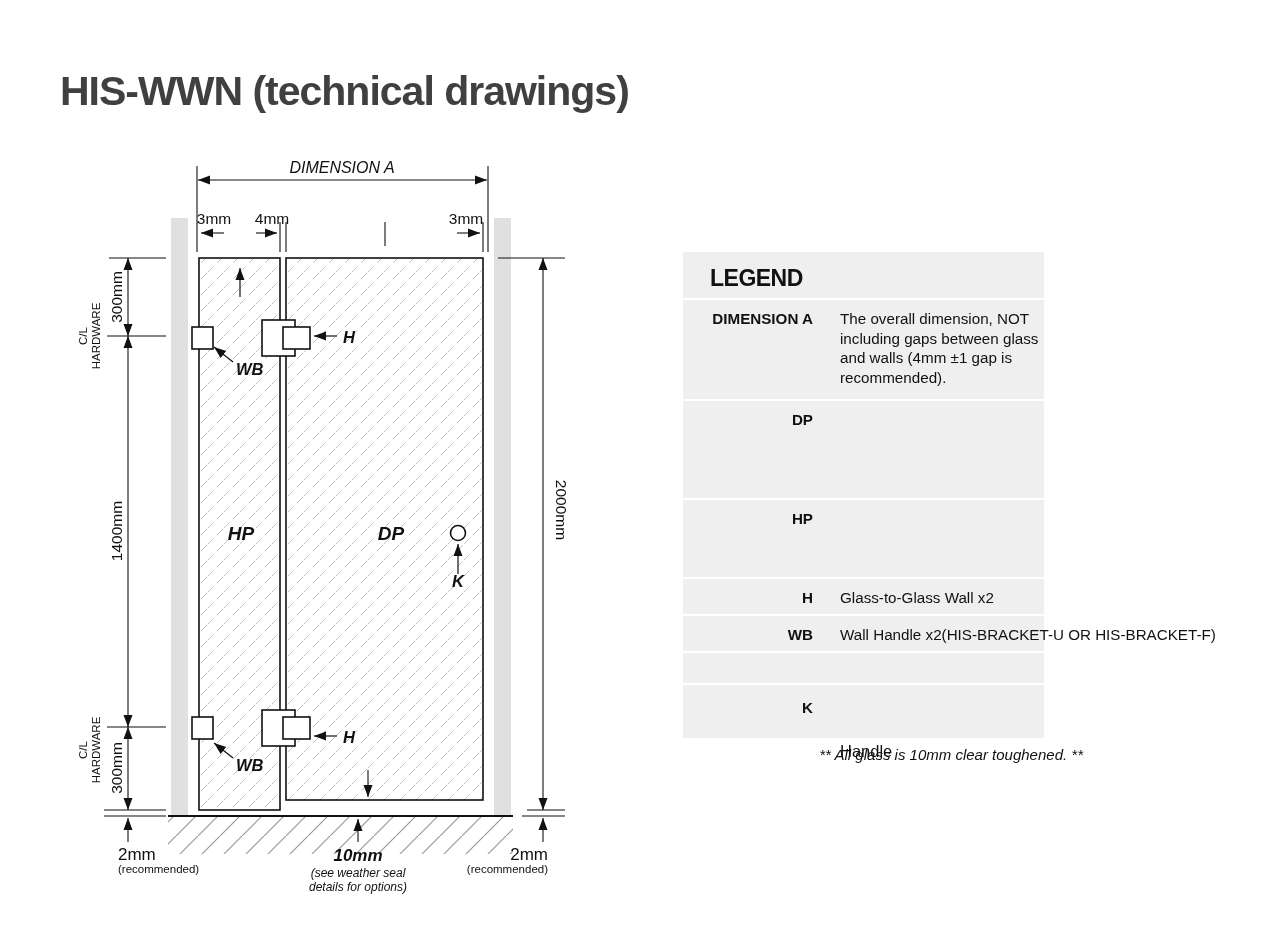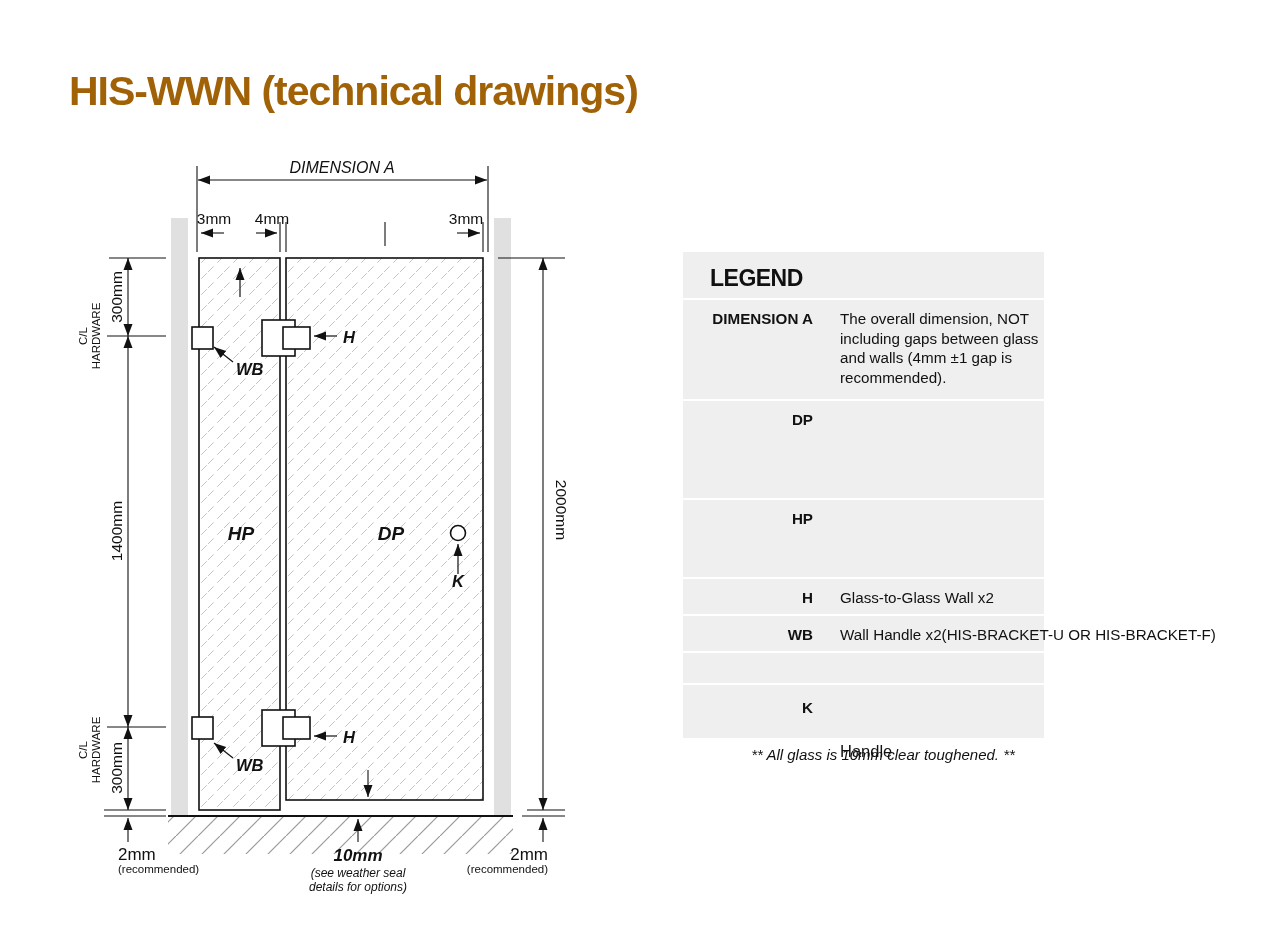--- a/index.html
+++ b/index.html
@@ -1,21 +1,21 @@
 <!DOCTYPE html>
 <html><head>
 <meta charset="utf-8">
 <style>
   html,body{margin:0;padding:0;background:#fff;}
   body{width:1285px;height:944px;position:relative;overflow:hidden;
        font-family:"Liberation Sans",sans-serif;color:#111;}
 
   
-  .page-title{position:absolute;left:69px;top:68px;font-size:41px;font-weight:bold;
-              letter-spacing:-1px;color:#a16207;white-space:nowrap;}
+  .page-title{position:absolute;left:60px;top:68px;font-size:41px;font-weight:bold;
+              letter-spacing:-1px;color:#404040;white-space:nowrap;}
 
   
   .drawing{position:absolute;left:40px;top:130px;width:660px;height:810px;}
   .drawing text{fill:#111;}
   .dim{font-size:15.5px;}
   .dim-sm{font-size:11.5px;}
   .dim-lg{font-size:17px;}
   .dim-it{font-size:16px;font-style:italic;}
   .dim-it-sm{font-size:12px;font-style:italic;}
   .dim-it-lg{font-size:17px;font-style:italic;font-weight:bold;}
@@ -36,21 +36,21 @@
   .legend-row:nth-child(2){height:101px;}
   .legend-row:nth-child(3){height:99px;}
   .legend-row:nth-child(4){height:79px;}
   .legend-row:nth-child(5){height:37px;}
   .legend-row:nth-child(6){height:37px;}
   .legend-row:nth-child(6) .desc{white-space:nowrap;}
   .legend-row:nth-child(7){height:32px;}
   .legend-row:nth-child(8){height:55px;padding-top:13px;}
   .legend-row:nth-child(8) .desc{font-size:16.5px;margin-top:44px;}
   .legend-footnote{position:absolute;left:683px;top:746px;width:400px;
-                   text-align:center;font-style:italic;font-size:15px;}
+                   text-align:right;font-style:italic;font-size:15px;}
 </style>
 </head>
 <body>
 
 <div class="page-title">HIS-WWN (technical drawings)</div>
 
 <svg class="drawing" viewBox="40 130 660 810" xmlns="http://www.w3.org/2000/svg">
   <defs>
     <marker id="mE" markerUnits="userSpaceOnUse" markerWidth="14" markerHeight="10" refX="12" refY="5" orient="auto">
       <path d="M0,0.5 L12,5 L0,9.5 Z" fill="#111"></path>

